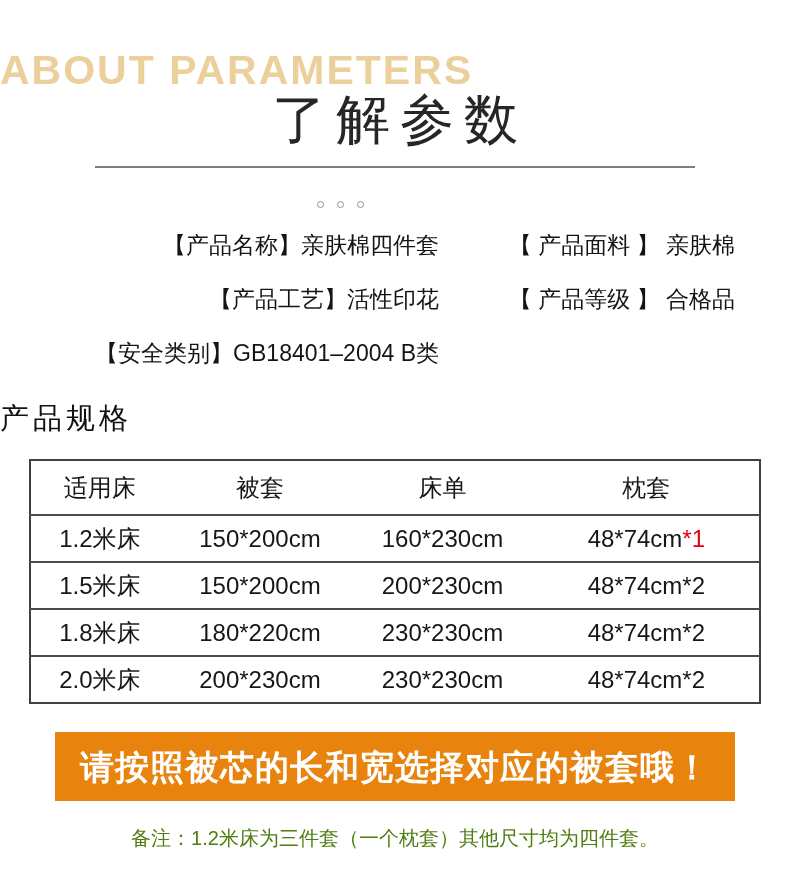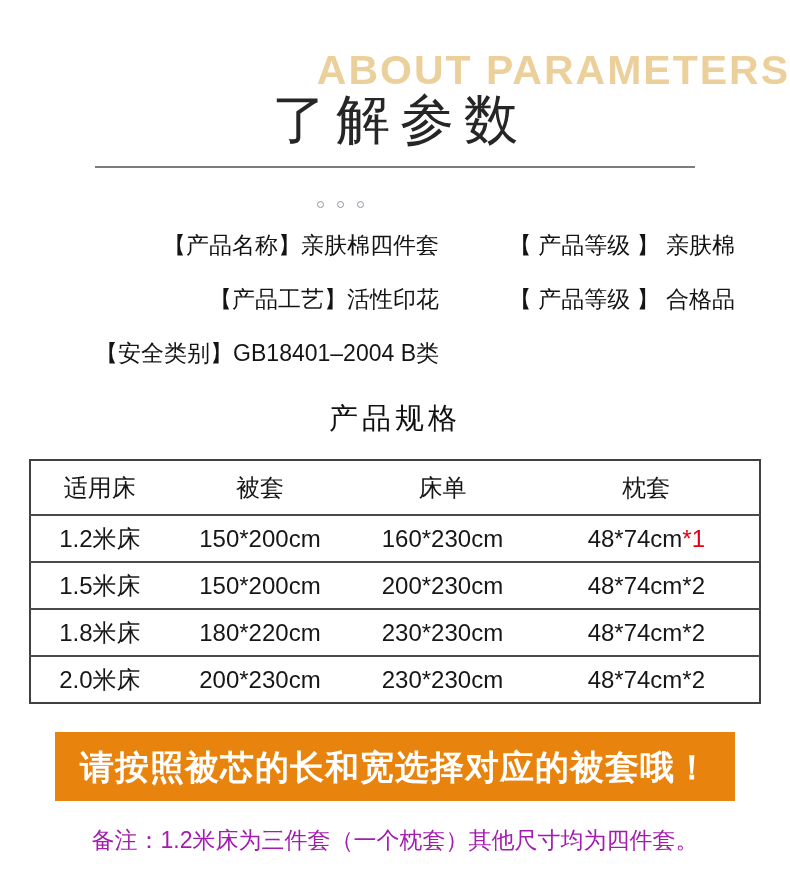--- a/index.html
+++ b/index.html
@@ -9,21 +9,21 @@
     font-family: "Liberation Sans", sans-serif;
     color: #1a1a1a;
     overflow: hidden;
   }
   .page { width: 790px; height: 892px; background: #ffffff; }
   .container { width: 680px; margin: 0 auto; }
 
   
   .en-title {
     padding-top: 50px;
-    text-align: right;
+    text-align: left;
     font-size: 41px;
     font-weight: 600;
     letter-spacing: 2px;
     color: #ecd09c;
     line-height: 1;
   }
   .zh-title {
     text-align: center;
     font-family: "Liberation Serif", serif;
     font-size: 54px;
@@ -62,21 +62,20 @@
     margin-bottom: 26px;
     font-size: 23px;
     color: #141414;
   }
   .info-left { flex: 0 0 356px; }
   .info-right { flex: 1; }
 
   
   .spec-title {
     margin-top: 32px;
-    text-align: center;
     font-size: 29px;
     letter-spacing: 4px;
     color: #111111;
   }
 
   
   .spec-table {
     width: 732px;
     margin: 20px auto 0 auto;
     border-collapse: collapse;
@@ -114,22 +113,22 @@
     font-size: 34px;
     font-weight: bold;
     letter-spacing: 1px;
     line-height: 1;
   }
 
   
   .note {
     margin-top: 24px;
     text-align: center;
-    font-size: 23px;
-    color: #a21caf;
+    font-size: 20px;
+    color: #4d7c0f;
   }
 </style>
 </head>
 <body>
 
 <div class="page">
 
   <div class="en-title">ABOUT PARAMETERS</div>
   <div class="zh-title">了解参数</div>
   <div class="divider"></div>
@@ -137,21 +136,21 @@
   <div class="dots">
     <span class="dot"></span>
     <span class="dot"></span>
     <span class="dot"></span>
   </div>
 
   <div class="container">
     <div class="info">
       <div class="info-row">
         <span class="info-left">【产品名称】亲肤棉四件套</span>
-        <span class="info-right">【 产品等级 】 亲肤棉</span>
+        <span class="info-right">【 产品面料 】 亲肤棉</span>
       </div>
       <div class="info-row">
         <span class="info-left">【产品工艺】活性印花</span>
         <span class="info-right">【 产品等级 】 合格品</span>
       </div>
       <div class="info-row">
         <span class="info-left">【安全类别】GB18401–2004 B类</span>
       </div>
     </div>
   </div>

